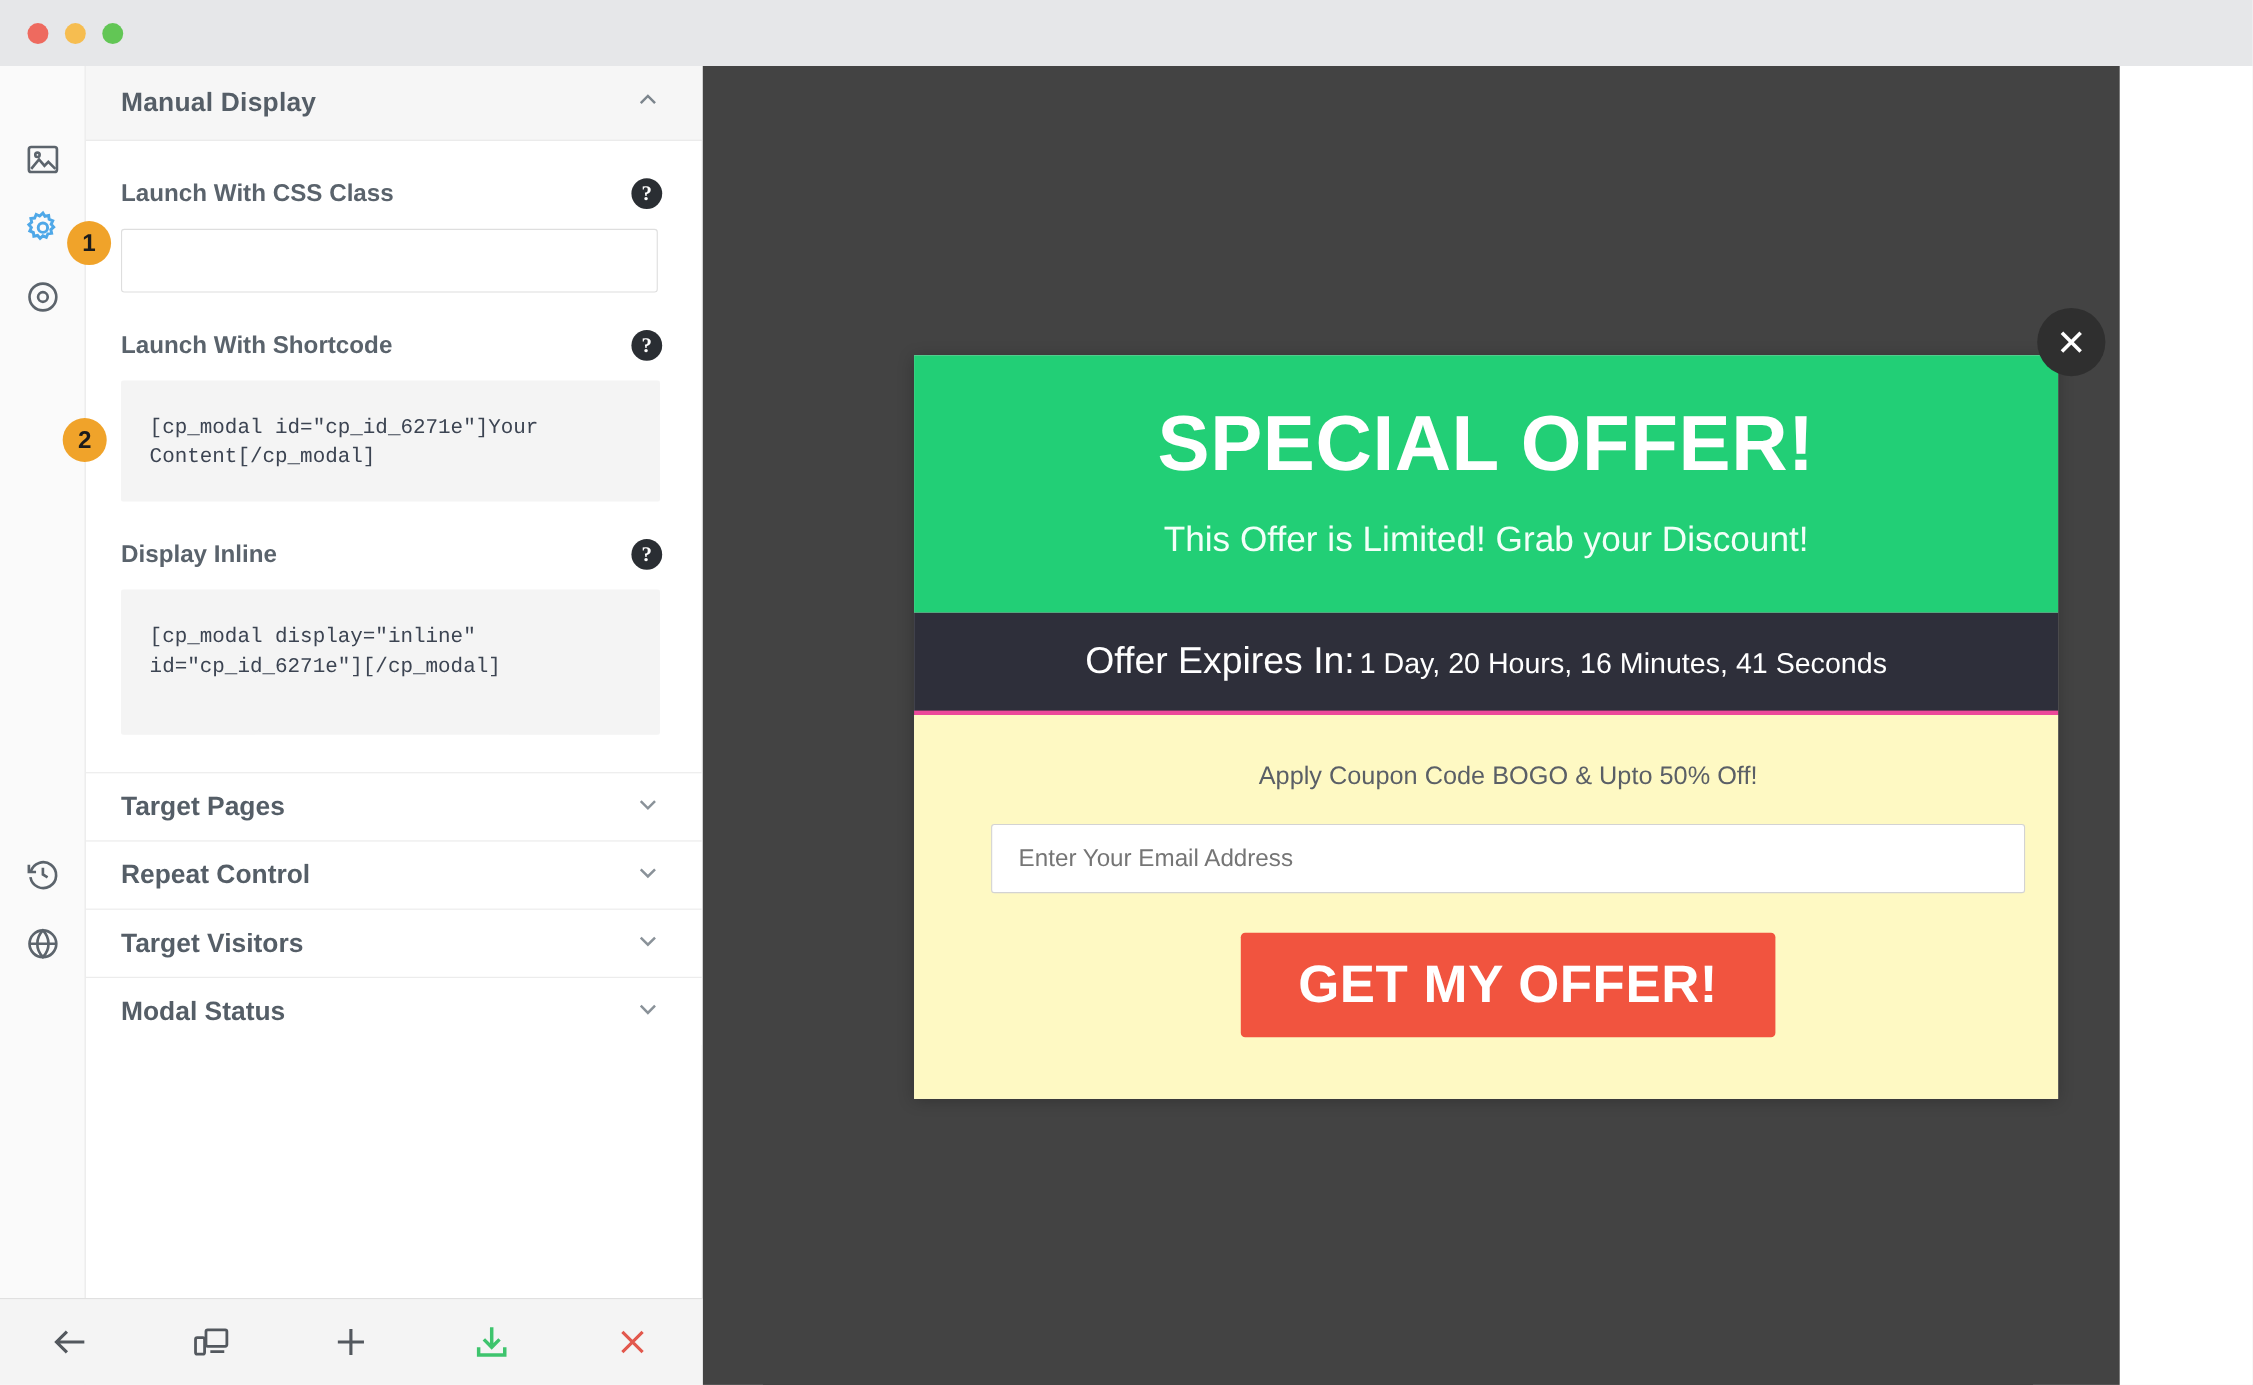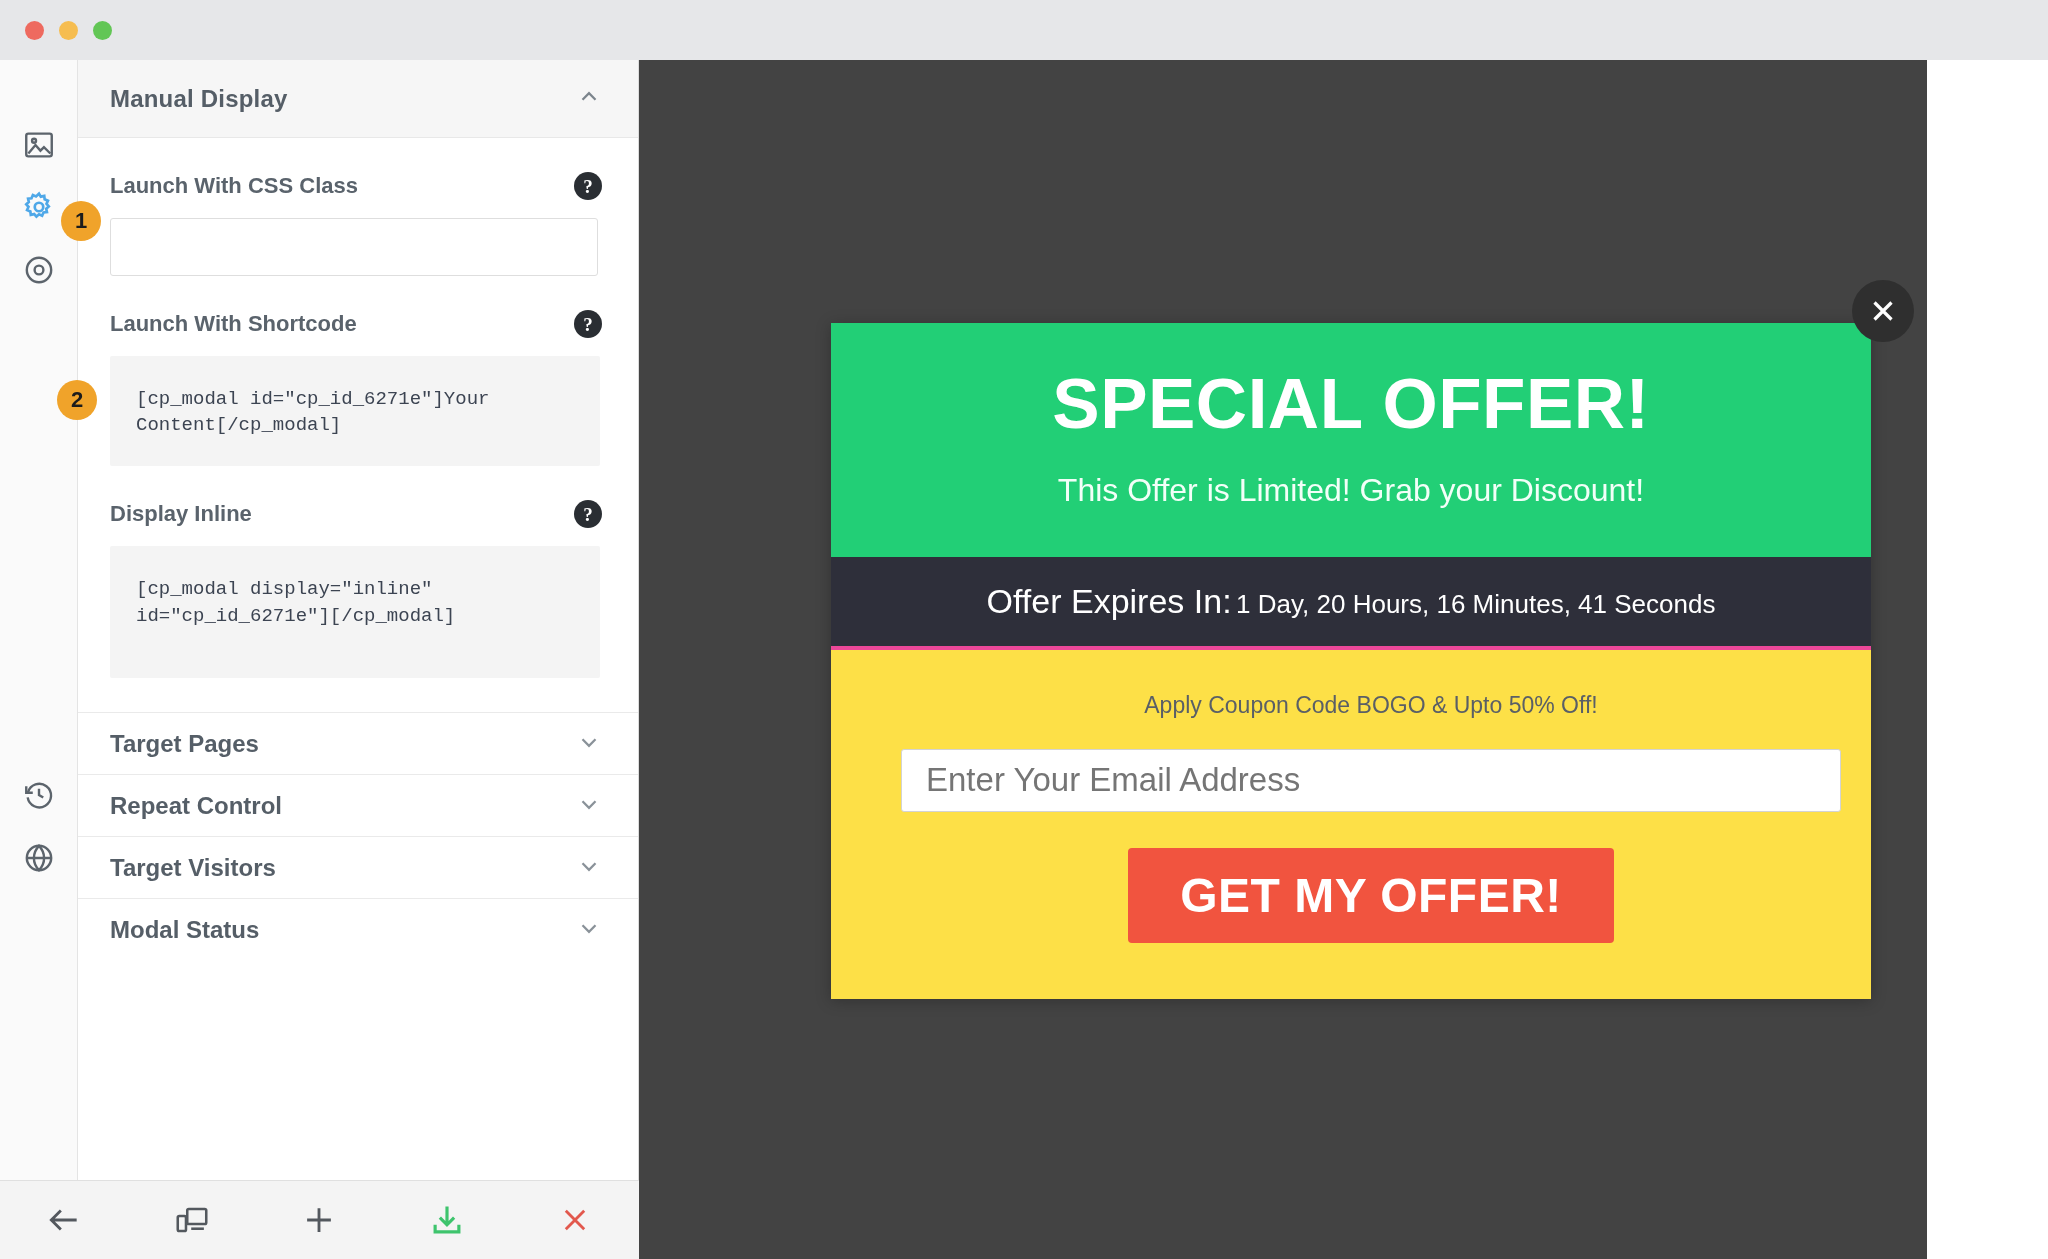--- a/index.html
+++ b/index.html
@@ -32,21 +32,21 @@
   }
   .rail-ico svg { display: block; }
 
   
   .panel {
     position: absolute; left: 78px; top: 60px; width: 561px; height: 1199px;
     background: #ffffff; border-right: 1px solid #dcdcdc;
     display: flex; flex-direction: column;
   }
   .panel-head {
-    height: 78px; background: #f6f6f6; border-bottom: 1px solid #e8e8e8;
+    height: 68px; background: #f6f6f6; border-bottom: 1px solid #e8e8e8;
     display: flex; align-items: center; padding: 0 36px 0 32px;
     flex: 0 0 auto;
   }
   .panel-head .ttl {
     font-size: 24px; font-weight: bold; color: #555e67; letter-spacing: .2px;
   }
   .chev { margin-left: auto; color: #7c858d; }
   .panel-body { flex: 1 1 auto; overflow: hidden; }
 
   .field { padding: 0 36px 0 32px; }
@@ -124,26 +124,26 @@
   }
   .m-sub {
     color: #f2fff8; font-size: 32px; margin-top: 30px; font-weight: normal;
   }
   .m-timer {
     background: #2e2f3a; padding: 25px 20px; text-align: center;
     border-bottom: 4px solid #ec4899;
   }
   .m-timer .t-lbl { color: #fff; font-size: 34px; }
   .m-timer .t-val { color: #fff; font-size: 26px; }
-  .m-body { background: #fde047; padding: 42px 30px 56px 70px; text-align: center; }
+  .m-body { background: #fef9c3; padding: 42px 30px 56px 70px; text-align: center; }
   .m-coupon { font-size: 23px; color: #5a5f66; }
   .m-email {
     display: block; width: 100%; height: 63px; margin-top: 30px;
     border: 1px solid #d3d3d3; border-radius: 3px;
-    font-size: 33px; color: #9a9a9a; padding: 0 24px;
+    font-size: 22px; color: #9a9a9a; padding: 0 24px;
     font-family: "Liberation Sans", sans-serif; background: #fff;
   }
   .m-cta {
     margin: 36px auto 0 auto; display: block;
     background: #f1543f; color: #fff; border: none; border-radius: 4px;
     font-size: 48px; font-weight: bold; letter-spacing: .5px;
     padding: 20px 52px; cursor: pointer;
     font-family: "Liberation Sans", sans-serif;
   }
 </style>

